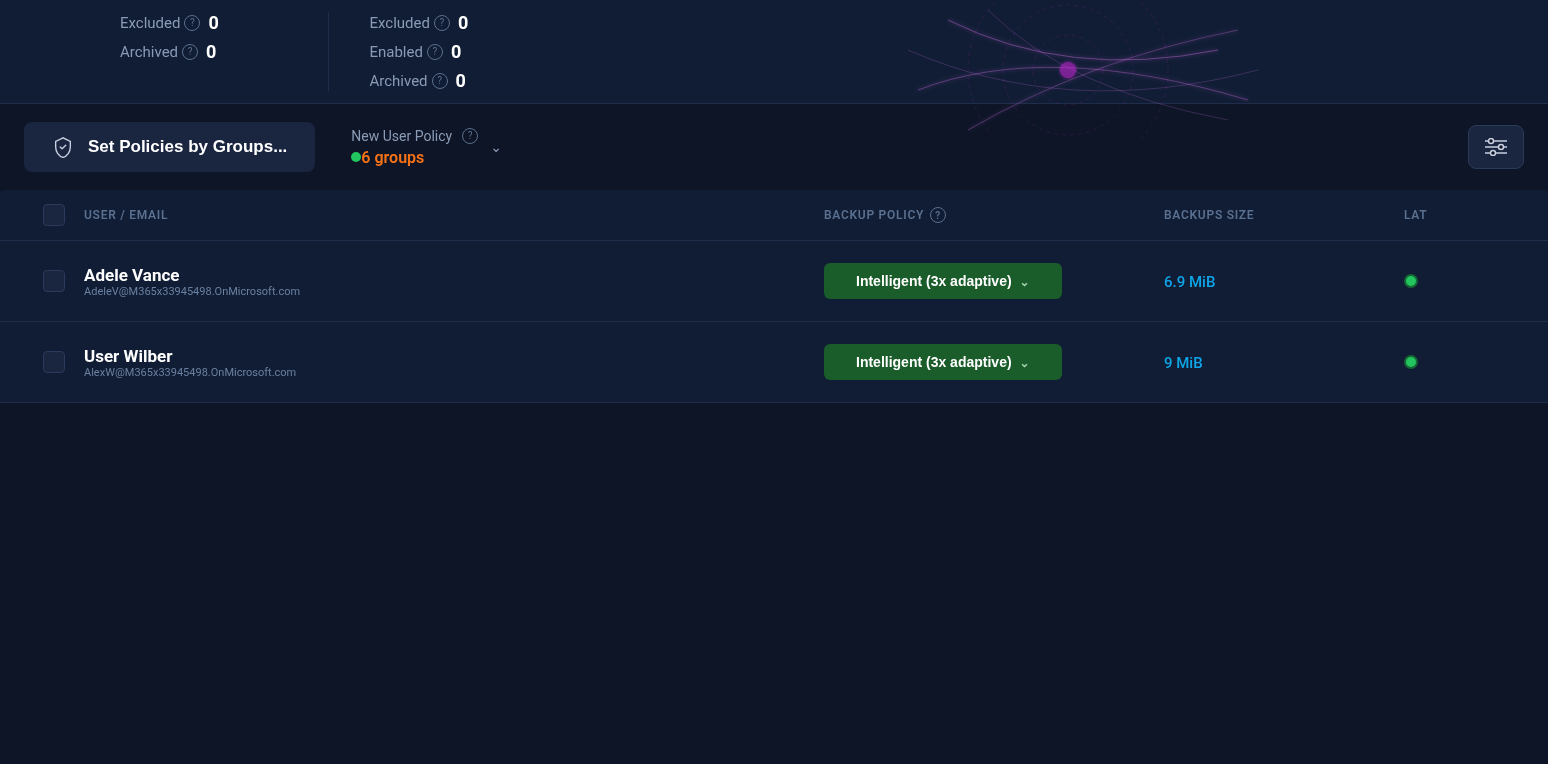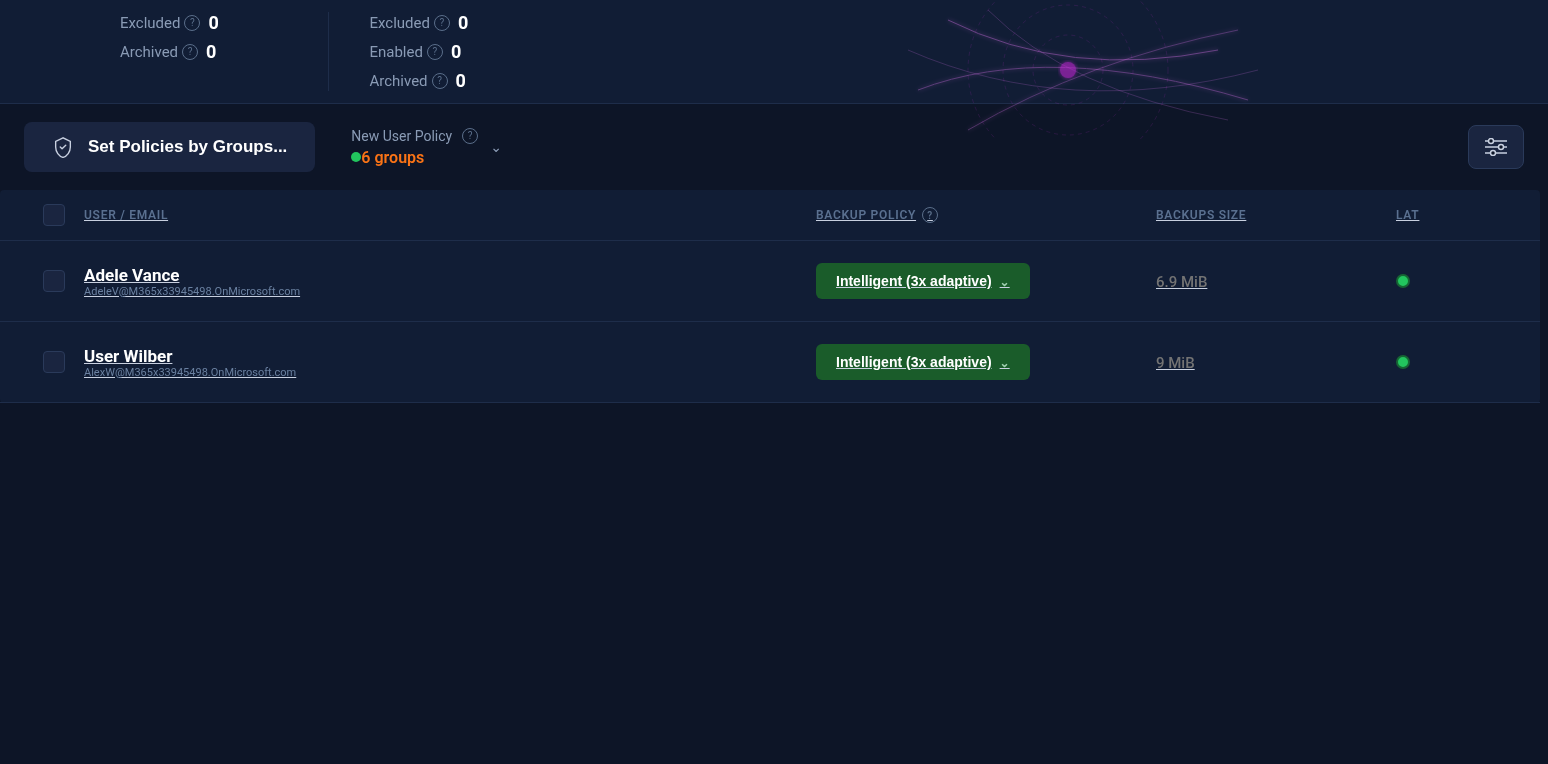--- a/index.html
+++ b/index.html
@@ -168,22 +168,21 @@
       color: #c8d0e0;
       display: flex;
       align-items: center;
       justify-content: center;
     }
 
     
     .table-container {
       background: #111d35;
       border-radius: 4px;
-      margin: 0 8px 0 0;
-      text-decoration: underline;
+      margin: 0 0 0 0;
     }
 
     .table-header {
       display: grid;
       grid-template-columns: 60px 1fr 340px 240px 120px;
       padding: 14px 24px;
       border-bottom: 1px solid #1e2d4a;
       align-items: center;
     }
 
@@ -239,35 +238,35 @@
       color: #6a80a0;
     }
 
     .policy-dropdown {
       display: flex;
       align-items: flex-end;
       gap: 8px;
       background: #1a5c2a;
       border: none;
       border-radius: 6px;
-      padding: 10px 20px;
+      padding: 10px 32px;
       cursor: pointer;
       color: #ffffff;
       font-size: 14px;
       font-weight: 600;
     }
 
     .policy-dropdown .chevron {
       color: #a0d0b0;
       font-size: 12px;
     }
 
     .backup-size {
       font-size: 15px;
-      color: #737373;
+      color: #0ea5e9;
       font-weight: 500;
     }
 
     .status-indicator {
       display: flex;
       align-items: center;
       justify-content: flex-start;
     }
 
     .status-dot-green {

